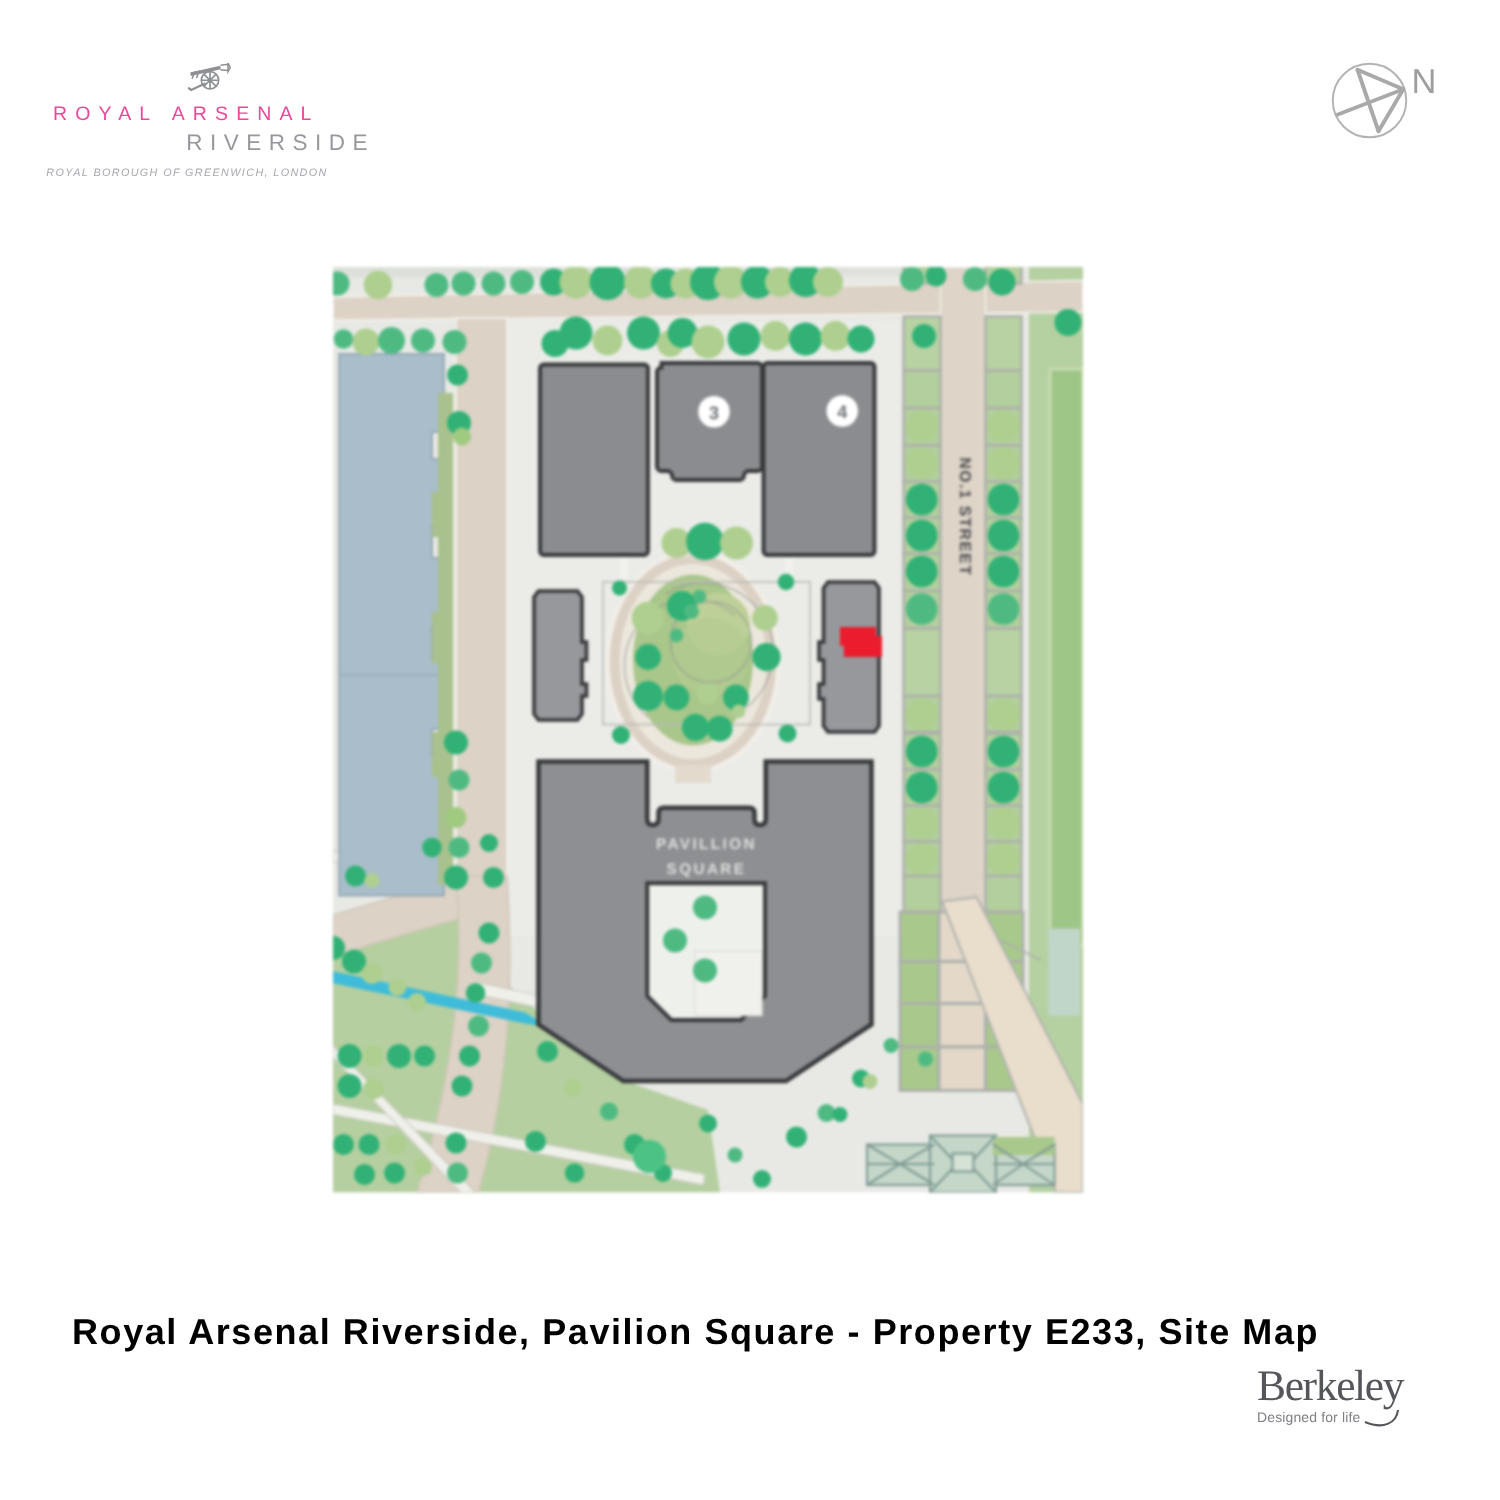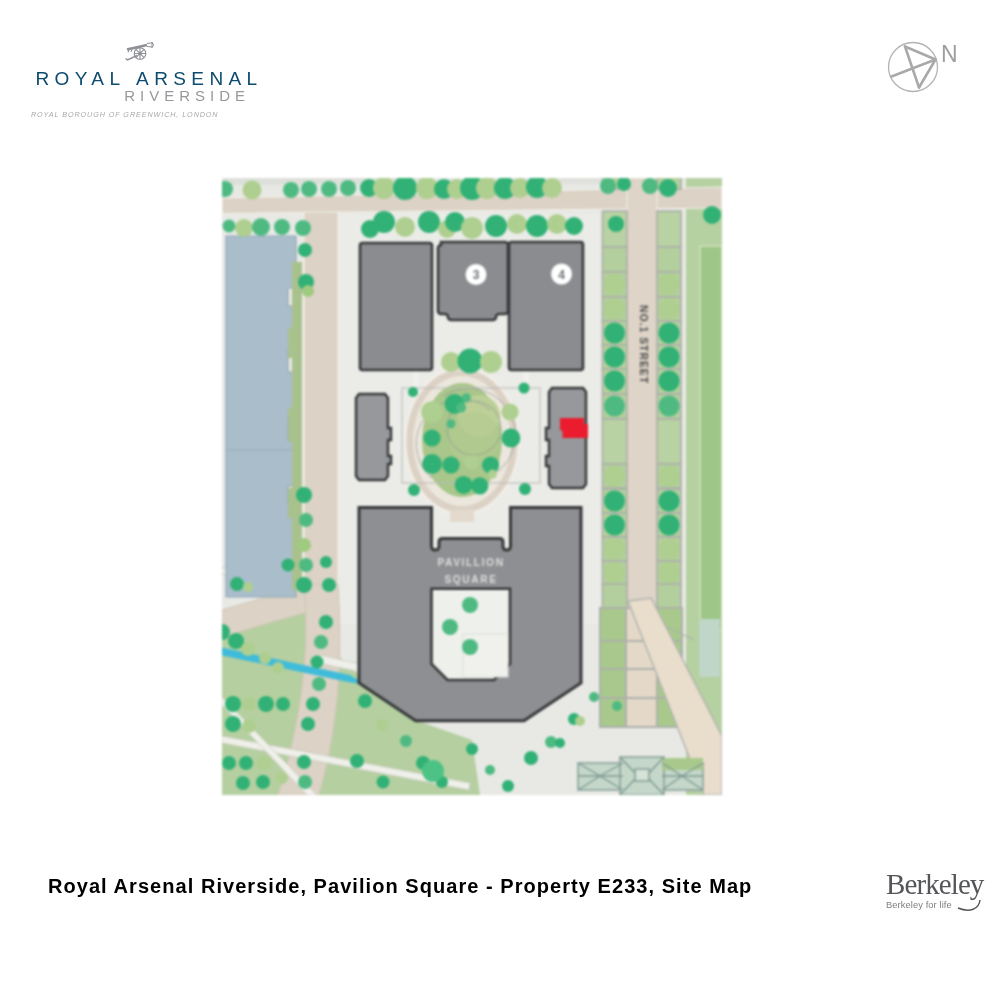--- a/index.html
+++ b/index.html
@@ -20,21 +20,21 @@
 <path d="M6,6.5 L4,11.5 M9,6 L7,11" stroke-width="1"></path>
 
 <circle cx="16" cy="12.5" r="5.8"></circle>
 <circle cx="16" cy="12.5" r="1.1" fill="#8f9095"></circle>
 <path d="M16,6.7 L16,18.3 M10.2,12.5 L21.8,12.5 M11.9,8.4 L20.1,16.6 M11.9,16.6 L20.1,8.4"></path>
 
 <path d="M13,14.5 L3.5,19 L1.5,17.5" stroke-width="1.5"></path>
 </g>
 </svg></div>
 
-  <div class="abs" style="left:0; top:38px; width:220px; text-align:center; font-size:19px; letter-spacing:5.4px; text-indent:5.4px; color:#0c4a6e; white-space:nowrap;">ROYAL&nbsp;ARSENAL</div>
+  <div class="abs" style="left:0; top:38px; width:220px; text-align:left; font-size:13px; letter-spacing:5.4px; text-indent:5.4px; color:#ec4899; white-space:nowrap;">ROYAL&nbsp;ARSENAL</div>
 
   <div class="abs" style="left:0; top:57px; width:220px; text-align:right; font-size:15px; letter-spacing:5.0px; text-indent:5.0px; color:#97989d;">RIVERSIDE</div>
 
   <div class="abs" style="left:0; top:80px; width:220px; font-size:7.2px; font-style:italic; letter-spacing:0.92px; text-indent:0.92px; color:#a7a8ac; white-space:nowrap;">ROYAL BOROUGH OF GREENWICH, LONDON</div>
 </div>
 
 <div class="abs" style="left:850px; top:3px;"><svg width="150" height="110" viewBox="0 0 150 110">
 
 <circle cx="63" cy="64" r="24.5" fill="none" stroke="#b3b3b3" stroke-width="1.3"></circle>
 
@@ -407,24 +407,24 @@
         <circle cx="395" cy="528" r="5" fill="#4eba82"></circle>
       </g>
 
 <g fill="#ea1c2d">
         <rect x="338" y="240" width="24" height="12.5"></rect>
         <rect x="340.5" y="246" width="25.5" height="14"></rect>
       </g>
 </svg>
 </div>
 
-<div class="abs" style="left:48px; top:875px; font-size:20px; font-weight:bold; letter-spacing:1.05px; color:#000000; white-space:nowrap;">Royal Arsenal Riverside, Pavilion Square - Property E233, Site Map</div>
-
-<div class="abs" style="left:838px; top:868px; width:110px; filter:blur(0.3px);margin-left:48px;">
+<div class="abs" style="left:48px; top:875px; font-size:24px; font-weight:bold; letter-spacing:1.05px; color:#000000; white-space:nowrap;">Royal Arsenal Riverside, Pavilion Square - Property E233, Site Map</div>
+
+<div class="abs" style="left:838px; top:908px; width:110px; filter:blur(0.3px);">
 
   <div style="font-family:'Liberation Serif', serif; font-size:29px; color:#55565a; letter-spacing:-0.9px;">Berkeley</div>
 
   <svg width="110" height="50" style="position:absolute; left:0; top:0;">
       <path d="M94,32 C93,41 84,45 72,40" fill="none" stroke="#55565a" stroke-width="1.4"></path>
     </svg>
 
-  <div style="font-size:9.3px; color:#7e7f83; margin-top:-1px; letter-spacing:0.1px;">Berkeley for life</div>
+  <div style="font-size:9.3px; color:#7e7f83; margin-top:-1px; letter-spacing:0.1px;">Designed for life</div>
 </div>
 
 </body></html>

